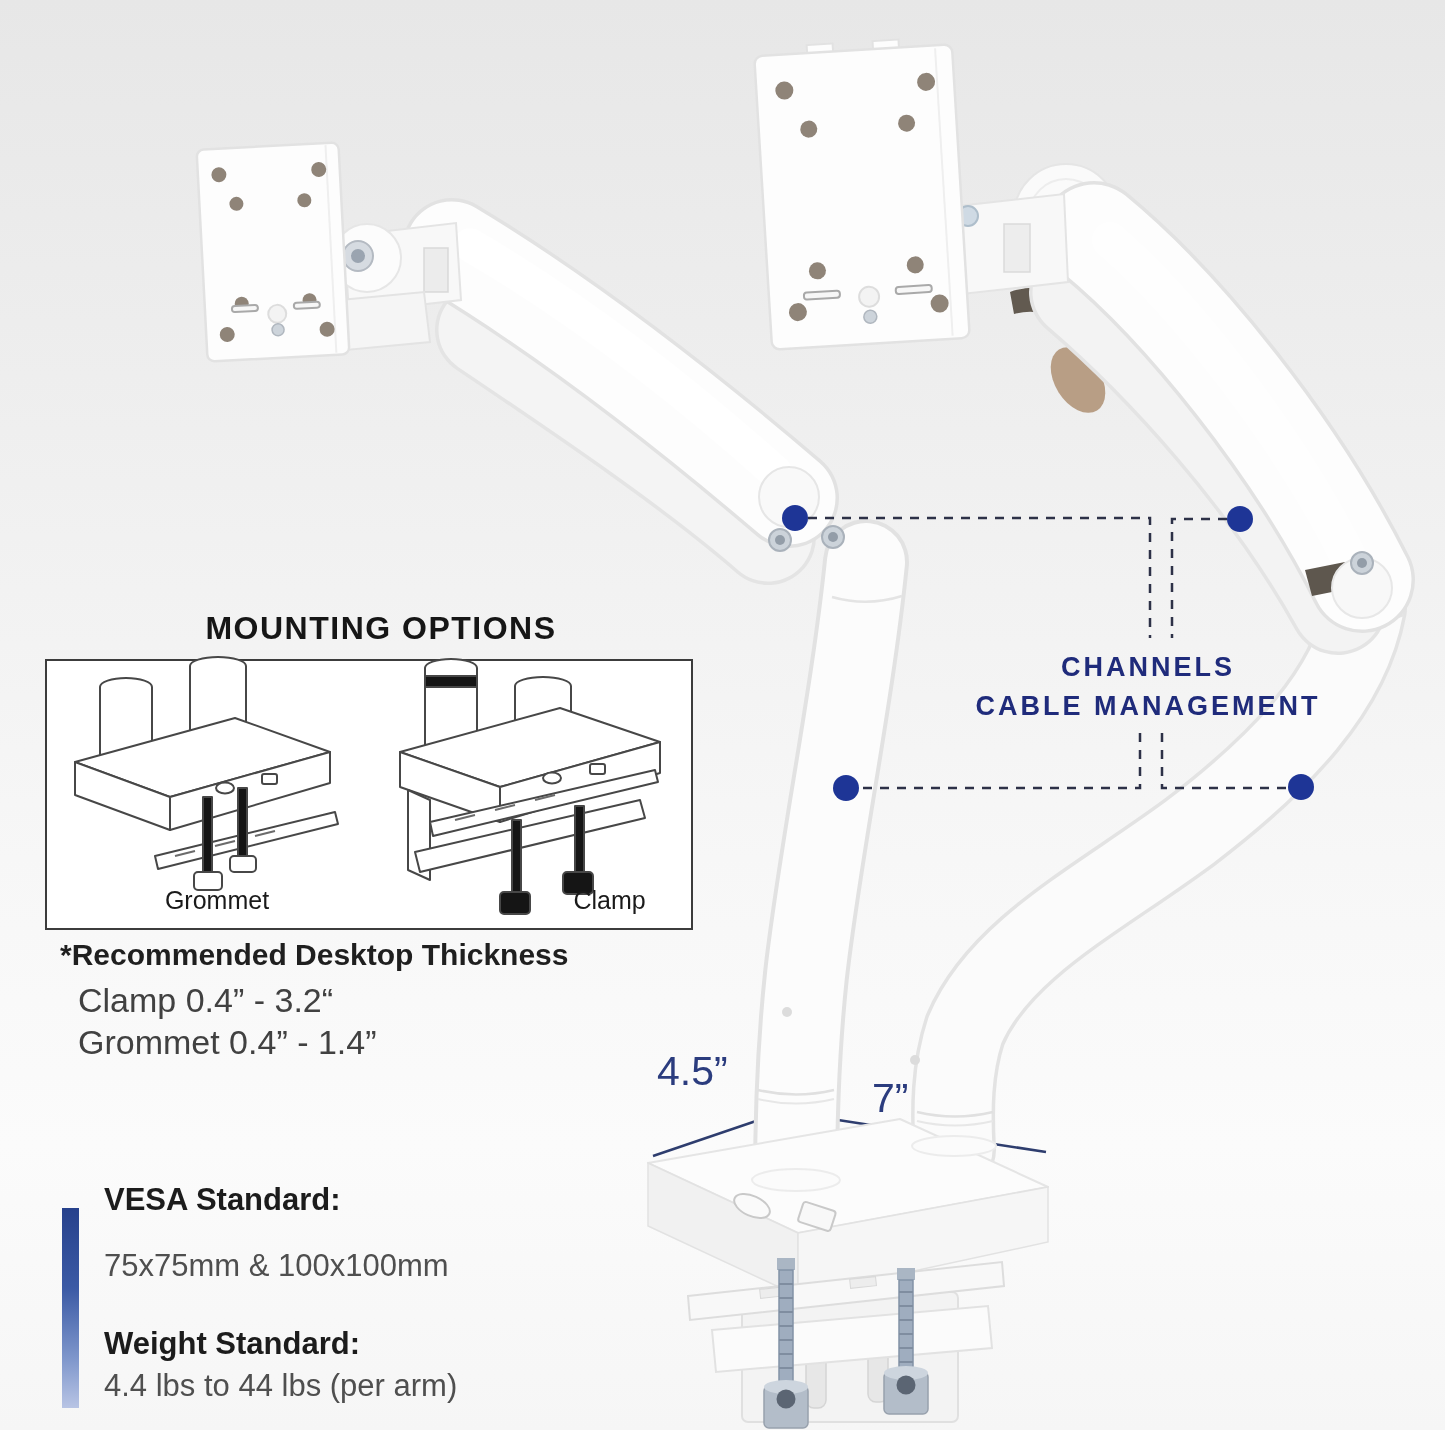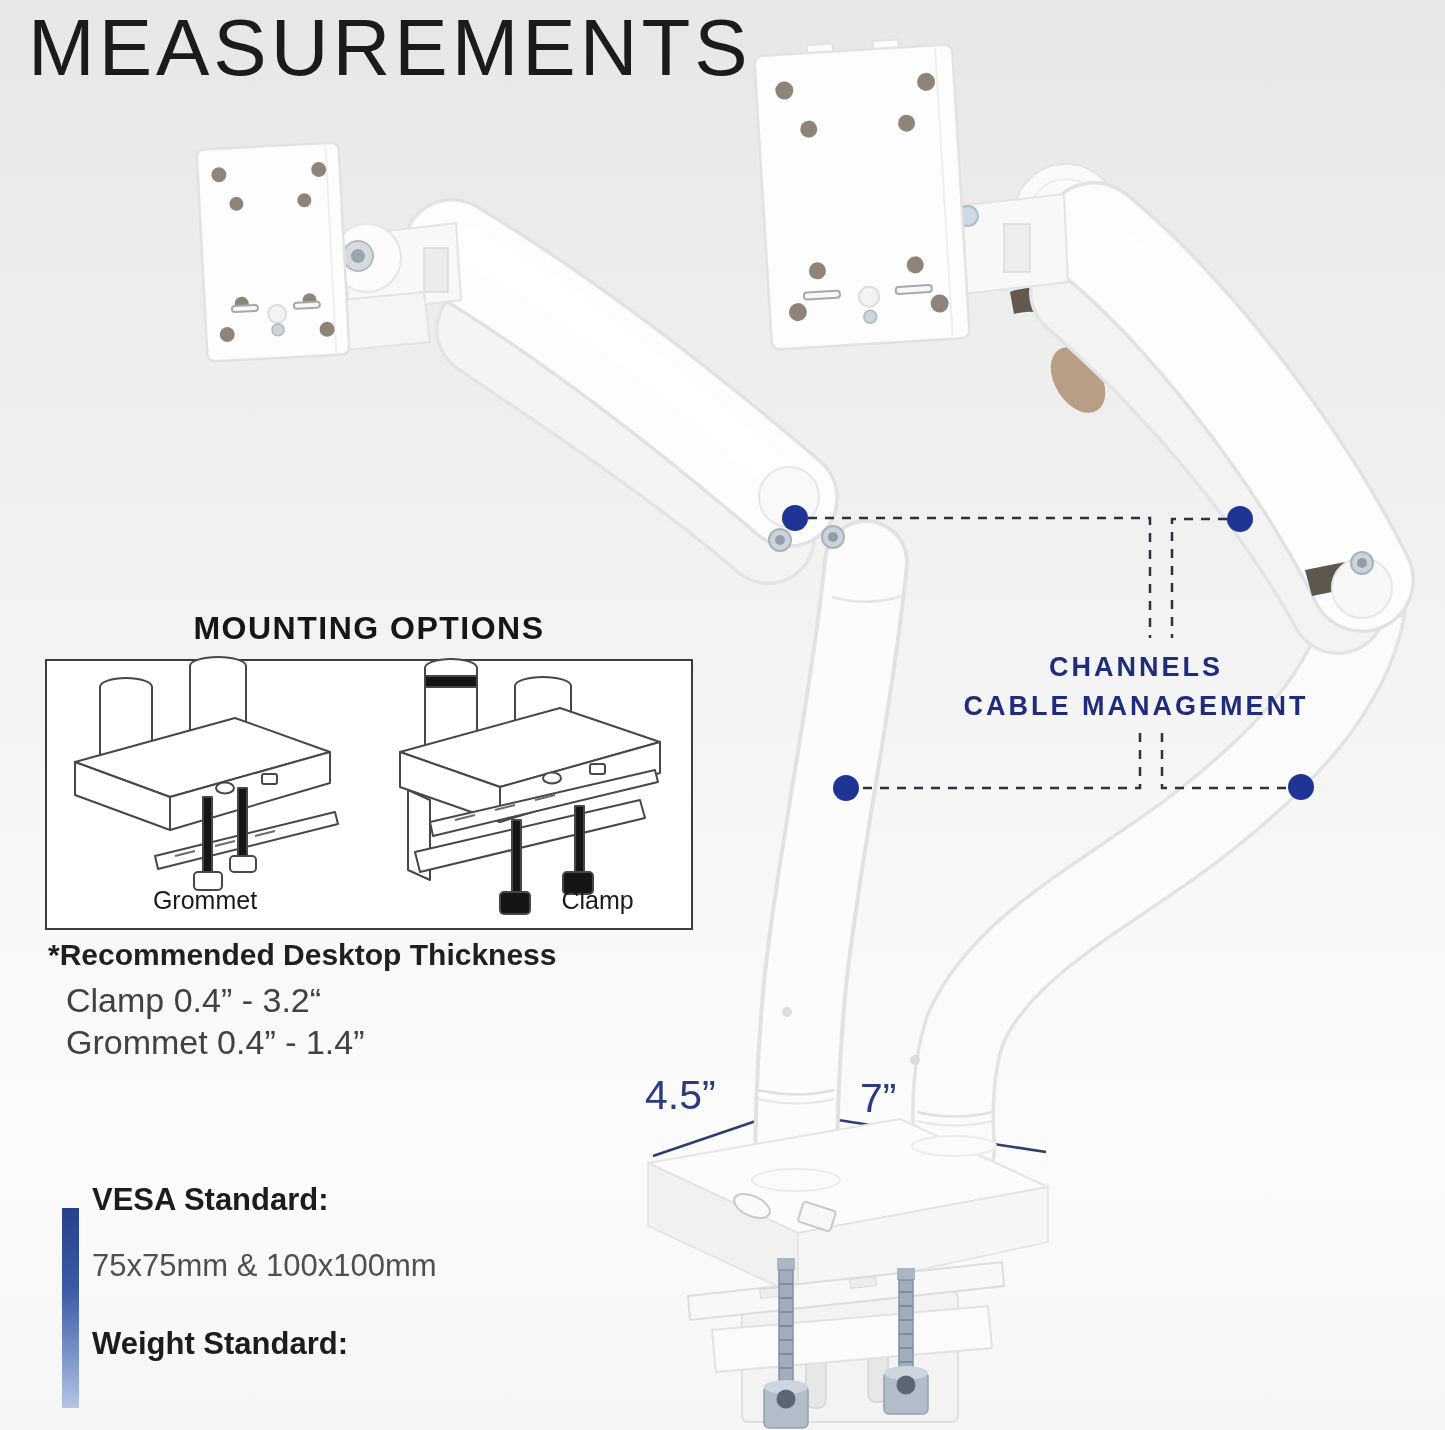--- a/index.html
+++ b/index.html
@@ -4,35 +4,35 @@
 <style>
   html,body{margin:0;padding:0;}
   body{width:1445px;height:1430px;overflow:hidden;
        font-family:"Liberation Sans", sans-serif;}
   .canvas{position:relative;width:1445px;height:1430px;
       background:linear-gradient(180deg,#e7e7e7 0%,#efefef 30%,#f7f7f7 60%,#fbfbfb 80%,#f6f6f6 100%);}
   .canvas *{box-sizing:border-box;}
   .mount-box{position:absolute;left:45px;top:659px;width:648px;height:271px;
       background:#ffffff;border:2px solid #3c3c3c;z-index:1;}
   svg.art{position:absolute;left:0;top:0;z-index:2;}
-  .txt{position:absolute;z-index:3;}
+  .txt{position:absolute;z-index:3;margin-left:12px;}
   .page-title{left:28px;top:8px;font-size:80px;font-weight:300;letter-spacing:4px;
       color:#1b1b1b;line-height:1.0;margin:0;}
   .mount-title{left:45px;top:610px;width:648px;text-align:center;font-size:32px;
       font-weight:700;letter-spacing:1.5px;color:#161616;}
   .opt-label{font-size:25px;color:#1a1a1a;text-align:center;}
   .opt-grommet{left:140px;top:886px;width:130px;}
   .opt-clamp{left:540px;top:886px;width:115px;}
   .thick-head{left:48px;top:938px;font-size:30px;font-weight:700;color:#1f1f1f;}
   .thick-line{left:66px;font-size:34px;color:#414141;}
   .thick-1{top:981px;} .thick-2{top:1023px;}
   .cable{left:956px;top:648px;width:360px;text-align:center;font-size:27px;font-weight:700;
       letter-spacing:3px;color:var(--navy,#1f2b7b);line-height:1.45;}
   .dim{font-size:41px;color:var(--dim_navy,#2b3c7e);}
-  .dim-depth{left:645px;top:1072px;}
+  .dim-depth{left:645px;top:1048px;}
   .dim-width{left:860px;top:1075px;}
   .spec-bar{position:absolute;left:62px;top:1208px;width:17px;height:200px;z-index:3;
       background:linear-gradient(180deg,#27418c 0%,#3b5aa5 40%,#7e96cb 75%,#b8c4e4 100%);}
   .spec-head{left:92px;font-size:31px;font-weight:700;color:#1c1c1c;}
   .spec-val{left:92px;font-size:31px;color:#4f4f4f;}
   .sp1{top:1182px;} .sp2{top:1248px;} .sp3{top:1326px;} .sp4{top:1368px;}
 </style>
 </head>
 <body>
 
@@ -228,21 +228,20 @@
       </g>
       <g fill="#1e3596">
         <circle cx="795" cy="518" r="13"></circle>
         <circle cx="1240" cy="519" r="13"></circle>
         <circle cx="846" cy="788" r="13"></circle>
         <circle cx="1301" cy="787" r="13"></circle>
       </g>
     </g>
   </svg>
 
-  <h1 class="txt page-title">MEASUREMENTS</h1>
 
   <div class="txt mount-title">MOUNTING OPTIONS</div>
   <div class="txt opt-label opt-grommet">Grommet</div>
   <div class="txt opt-label opt-clamp">Clamp</div>
 
   <div class="txt thick-head">*Recommended Desktop Thickness</div>
   <div class="txt thick-line thick-1">Clamp 0.4” - 3.2“</div>
   <div class="txt thick-line thick-2">Grommet 0.4” - 1.4”</div>
 
   <div class="txt cable">
@@ -250,14 +249,15 @@
     <div>CABLE MANAGEMENT</div>
   </div>
 
   <div class="txt dim dim-depth">4.5”</div>
   <div class="txt dim dim-width">7”</div>
 
   <div class="spec-bar"></div>
   <div class="txt spec-head sp1">VESA Standard:</div>
   <div class="txt spec-val sp2">75x75mm &amp; 100x100mm</div>
   <div class="txt spec-head sp3">Weight Standard:</div>
+  <div class="txt spec-val sp4">4.4 lbs to 44 lbs (per arm)</div>
 
 </div>
 
 </body></html>

